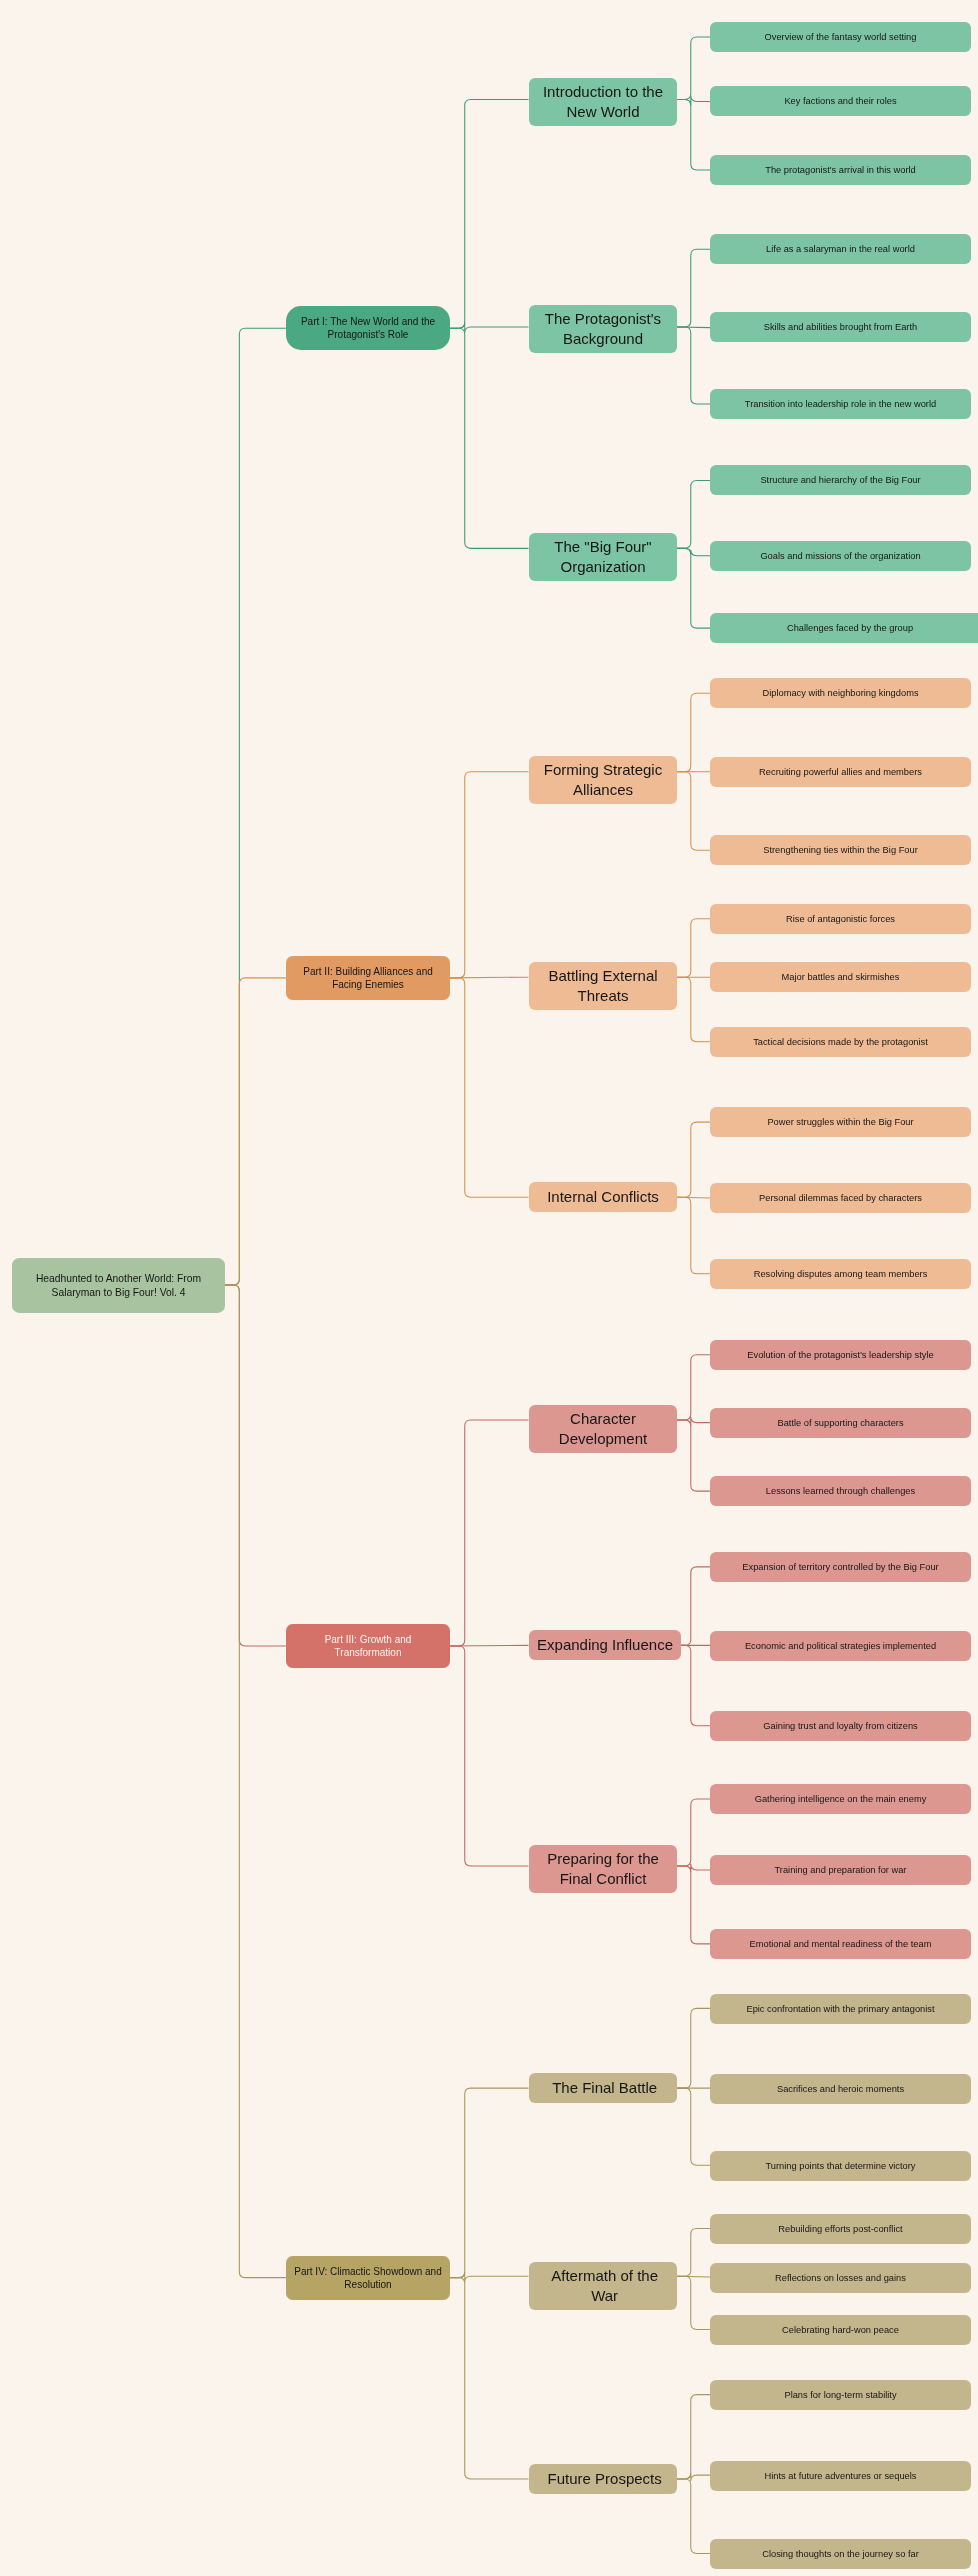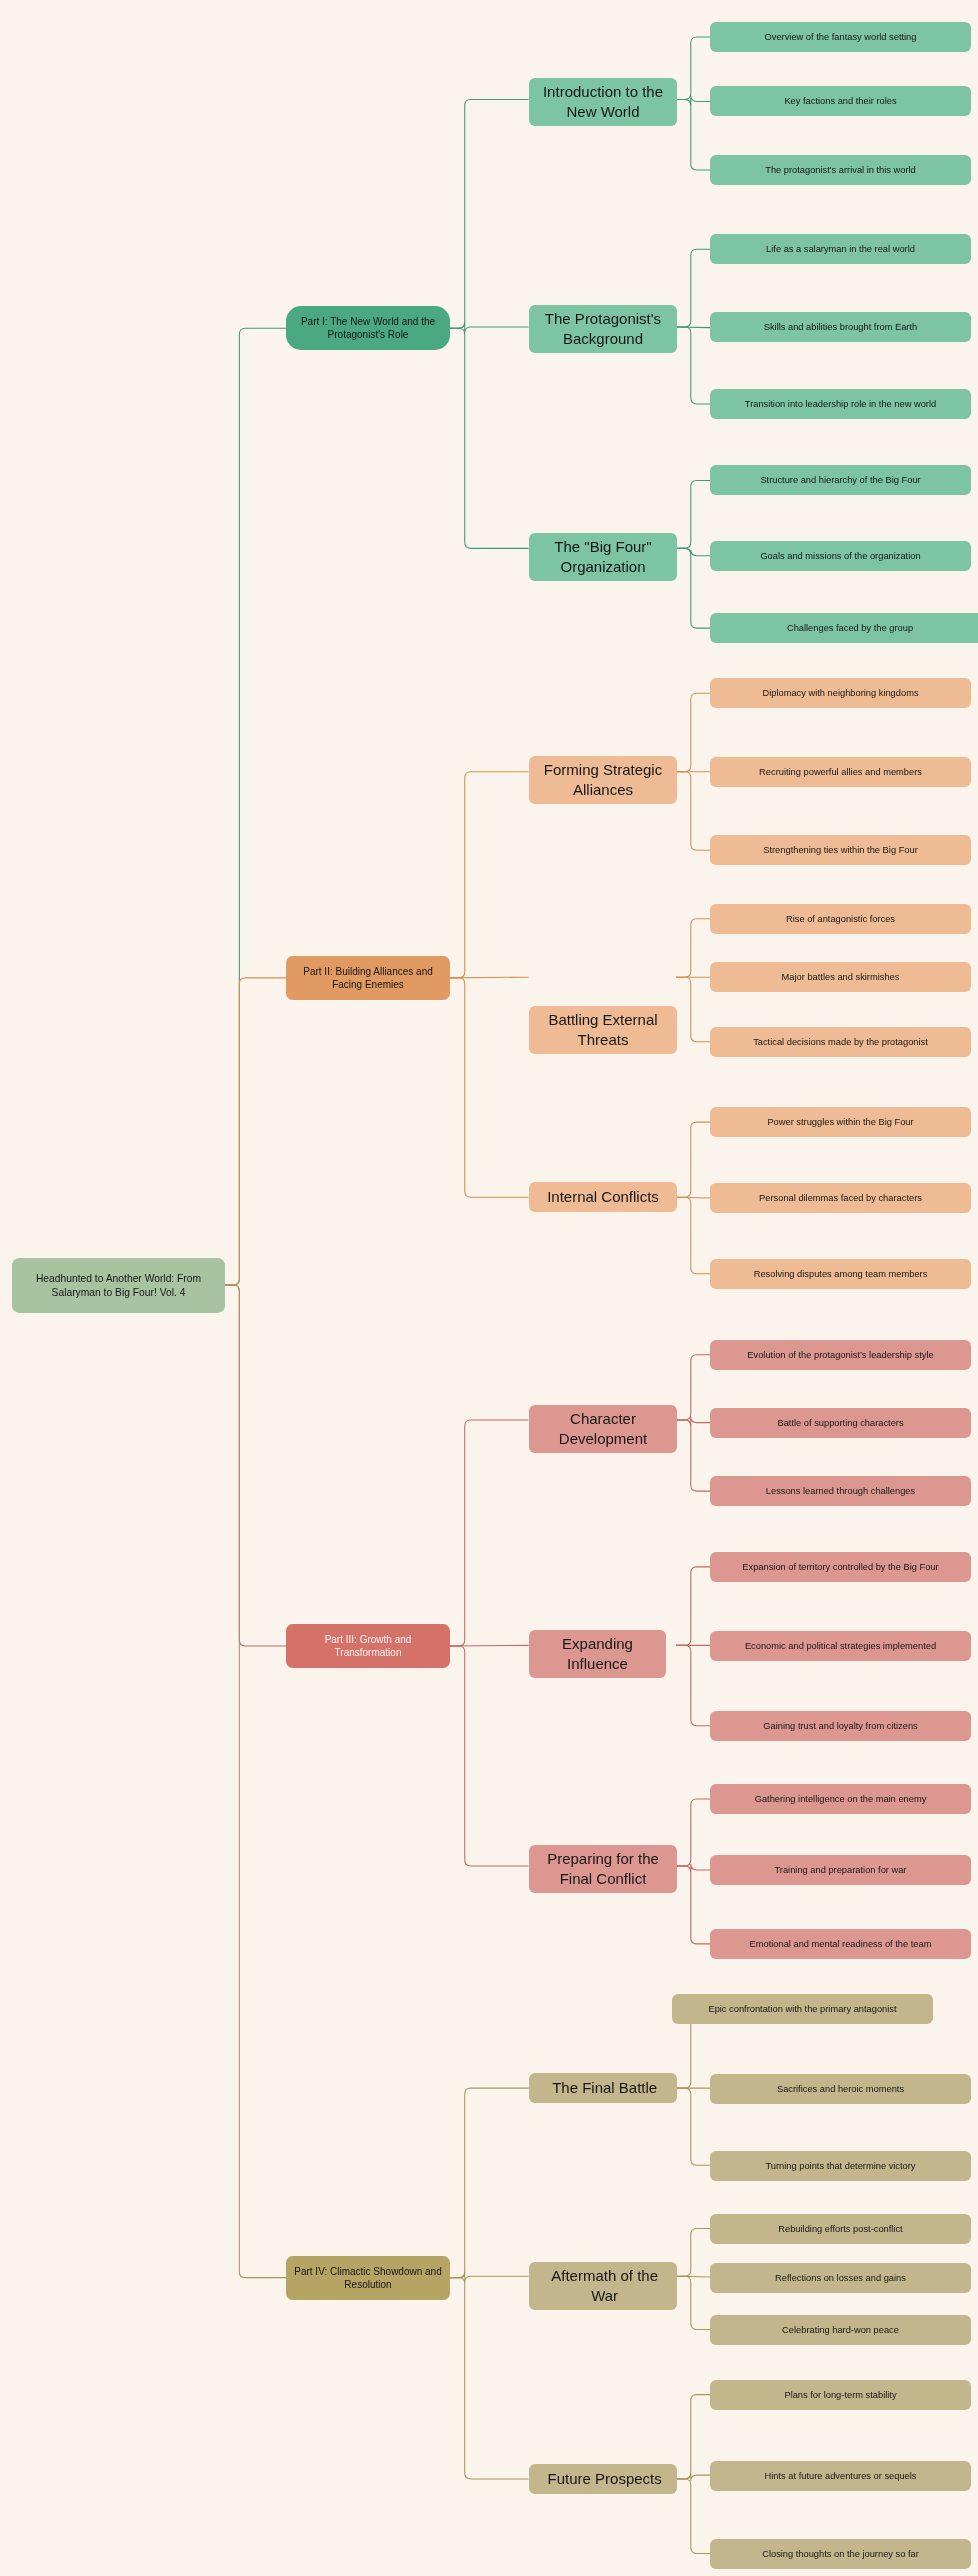--- a/index.html
+++ b/index.html
@@ -121,44 +121,44 @@
       <div class="node leaf p1-leaf" style="left: 710px; top: 389px; width: 261px; min-height: 30px;">Transition into leadership role in the new world</div>
       <div class="node lvl2 p1-sub" style="left: 529px; top: 533px; width: 148px; min-height: 30px;">The "Big Four" Organization</div>
       <div class="node leaf p1-leaf" style="left: 710px; top: 465px; width: 261px; min-height: 30px;">Structure and hierarchy of the Big Four</div>
       <div class="node leaf p1-leaf" style="left: 710px; top: 541px; width: 261px; min-height: 30px;">Goals and missions of the organization</div>
       <div class="node leaf p1-leaf" style="left: 710px; top: 613px; width: 280px; min-height: 30px;">Challenges faced by the group</div>
       <div class="node lvl1 p2-main" style="left: 286px; top: 956px; width: 164px; min-height: 44px;">Part II: Building Alliances and Facing Enemies</div>
       <div class="node lvl2 p2-sub" style="left: 529px; top: 756px; width: 148px; min-height: 30px;">Forming Strategic Alliances</div>
       <div class="node leaf p2-leaf" style="left: 710px; top: 678px; width: 261px; min-height: 30px;">Diplomacy with neighboring kingdoms</div>
       <div class="node leaf p2-leaf" style="left: 710px; top: 757px; width: 261px; min-height: 30px;">Recruiting powerful allies and members</div>
       <div class="node leaf p2-leaf" style="left: 710px; top: 835px; width: 261px; min-height: 30px;">Strengthening ties within the Big Four</div>
-      <div class="node lvl2 p2-sub" style="left: 529px; top: 962px; width: 148px; min-height: 30px; margin-top: 44px;">Battling External Threats</div>
+      <div class="node lvl2 p2-sub" style="left: 529px; top: 962px; width: 148px; min-height: 30px;">Battling External Threats</div>
       <div class="node leaf p2-leaf" style="left: 710px; top: 904px; width: 261px; min-height: 30px;">Rise of antagonistic forces</div>
       <div class="node leaf p2-leaf" style="left: 710px; top: 962px; width: 261px; min-height: 30px;">Major battles and skirmishes</div>
       <div class="node leaf p2-leaf" style="left: 710px; top: 1027px; width: 261px; min-height: 30px;">Tactical decisions made by the protagonist</div>
       <div class="node lvl2 p2-sub" style="left: 529px; top: 1182px; width: 148px; min-height: 30px;">Internal Conflicts</div>
       <div class="node leaf p2-leaf" style="left: 710px; top: 1107px; width: 261px; min-height: 30px;">Power struggles within the Big Four</div>
       <div class="node leaf p2-leaf" style="left: 710px; top: 1183px; width: 261px; min-height: 30px;">Personal dilemmas faced by characters</div>
       <div class="node leaf p2-leaf" style="left: 710px; top: 1259px; width: 261px; min-height: 30px;">Resolving disputes among team members</div>
       <div class="node lvl1 p3-main" style="left: 286px; top: 1624px; width: 164px; min-height: 44px;">Part III: Growth and Transformation</div>
       <div class="node lvl2 p3-sub" style="left: 529px; top: 1405px; width: 148px; min-height: 30px;">Character Development</div>
       <div class="node leaf p3-leaf" style="left: 710px; top: 1340px; width: 261px; min-height: 30px;">Evolution of the protagonist’s leadership style</div>
       <div class="node leaf p3-leaf" style="left: 710px; top: 1408px; width: 261px; min-height: 30px;">Battle of supporting characters</div>
       <div class="node leaf p3-leaf" style="left: 710px; top: 1476px; width: 261px; min-height: 30px;">Lessons learned through challenges</div>
-      <div class="node lvl2 p3-sub" style="left: 529px; top: 1630px; width: 137px; min-height: 30px;">Expanding Influence</div>
+      <div class="node lvl2 p3-sub" style="left: 529px; top: 1630px; width: 152px; min-height: 30px;">Expanding Influence</div>
       <div class="node leaf p3-leaf" style="left: 710px; top: 1552px; width: 261px; min-height: 30px;">Expansion of territory controlled by the Big Four</div>
       <div class="node leaf p3-leaf" style="left: 710px; top: 1631px; width: 261px; min-height: 30px;">Economic and political strategies implemented</div>
       <div class="node leaf p3-leaf" style="left: 710px; top: 1711px; width: 261px; min-height: 30px;">Gaining trust and loyalty from citizens</div>
       <div class="node lvl2 p3-sub" style="left: 529px; top: 1845px; width: 148px; min-height: 43px;">Preparing for the Final Conflict</div>
       <div class="node leaf p3-leaf" style="left: 710px; top: 1784px; width: 261px; min-height: 30px;">Gathering intelligence on the main enemy</div>
       <div class="node leaf p3-leaf" style="left: 710px; top: 1855px; width: 261px; min-height: 30px;">Training and preparation for war</div>
       <div class="node leaf p3-leaf" style="left: 710px; top: 1929px; width: 261px; min-height: 30px;">Emotional and mental readiness of the team</div>
       <div class="node lvl1 p4-main" style="left: 286px; top: 2256px; width: 164px; min-height: 44px;">Part IV: Climactic Showdown and Resolution</div>
       <div class="node lvl2 p4-sub" style="left: 529px; top: 2073px; width: 148px; min-height: 30px;">The Final Battle</div>
-      <div class="node leaf p4-leaf" style="left: 672px; top: 1994px; width: 261px; min-height: 30px;">Epic confrontation with the primary antagonist</div>
+      <div class="node leaf p4-leaf" style="left: 710px; top: 1994px; width: 261px; min-height: 30px;">Epic confrontation with the primary antagonist</div>
       <div class="node leaf p4-leaf" style="left: 710px; top: 2074px; width: 261px; min-height: 30px;">Sacrifices and heroic moments</div>
       <div class="node leaf p4-leaf" style="left: 710px; top: 2151px; width: 261px; min-height: 30px;">Turning points that determine victory</div>
       <div class="node lvl2 p4-sub" style="left: 529px; top: 2262px; width: 148px; min-height: 30px;">Aftermath of the War</div>
       <div class="node leaf p4-leaf" style="left: 710px; top: 2214px; width: 261px; min-height: 30px;">Rebuilding efforts post-conflict</div>
       <div class="node leaf p4-leaf" style="left: 710px; top: 2263px; width: 261px; min-height: 30px;">Reflections on losses and gains</div>
       <div class="node leaf p4-leaf" style="left: 710px; top: 2315px; width: 261px; min-height: 30px;">Celebrating hard-won peace</div>
       <div class="node lvl2 p4-sub" style="left: 529px; top: 2464px; width: 148px; min-height: 30px;">Future Prospects</div>
       <div class="node leaf p4-leaf" style="left: 710px; top: 2380px; width: 261px; min-height: 30px;">Plans for long-term stability</div>
       <div class="node leaf p4-leaf" style="left: 710px; top: 2461px; width: 261px; min-height: 30px;">Hints at future adventures or sequels</div>
       <div class="node leaf p4-leaf" style="left: 710px; top: 2539px; width: 261px; min-height: 30px;">Closing thoughts on the journey so far</div>

